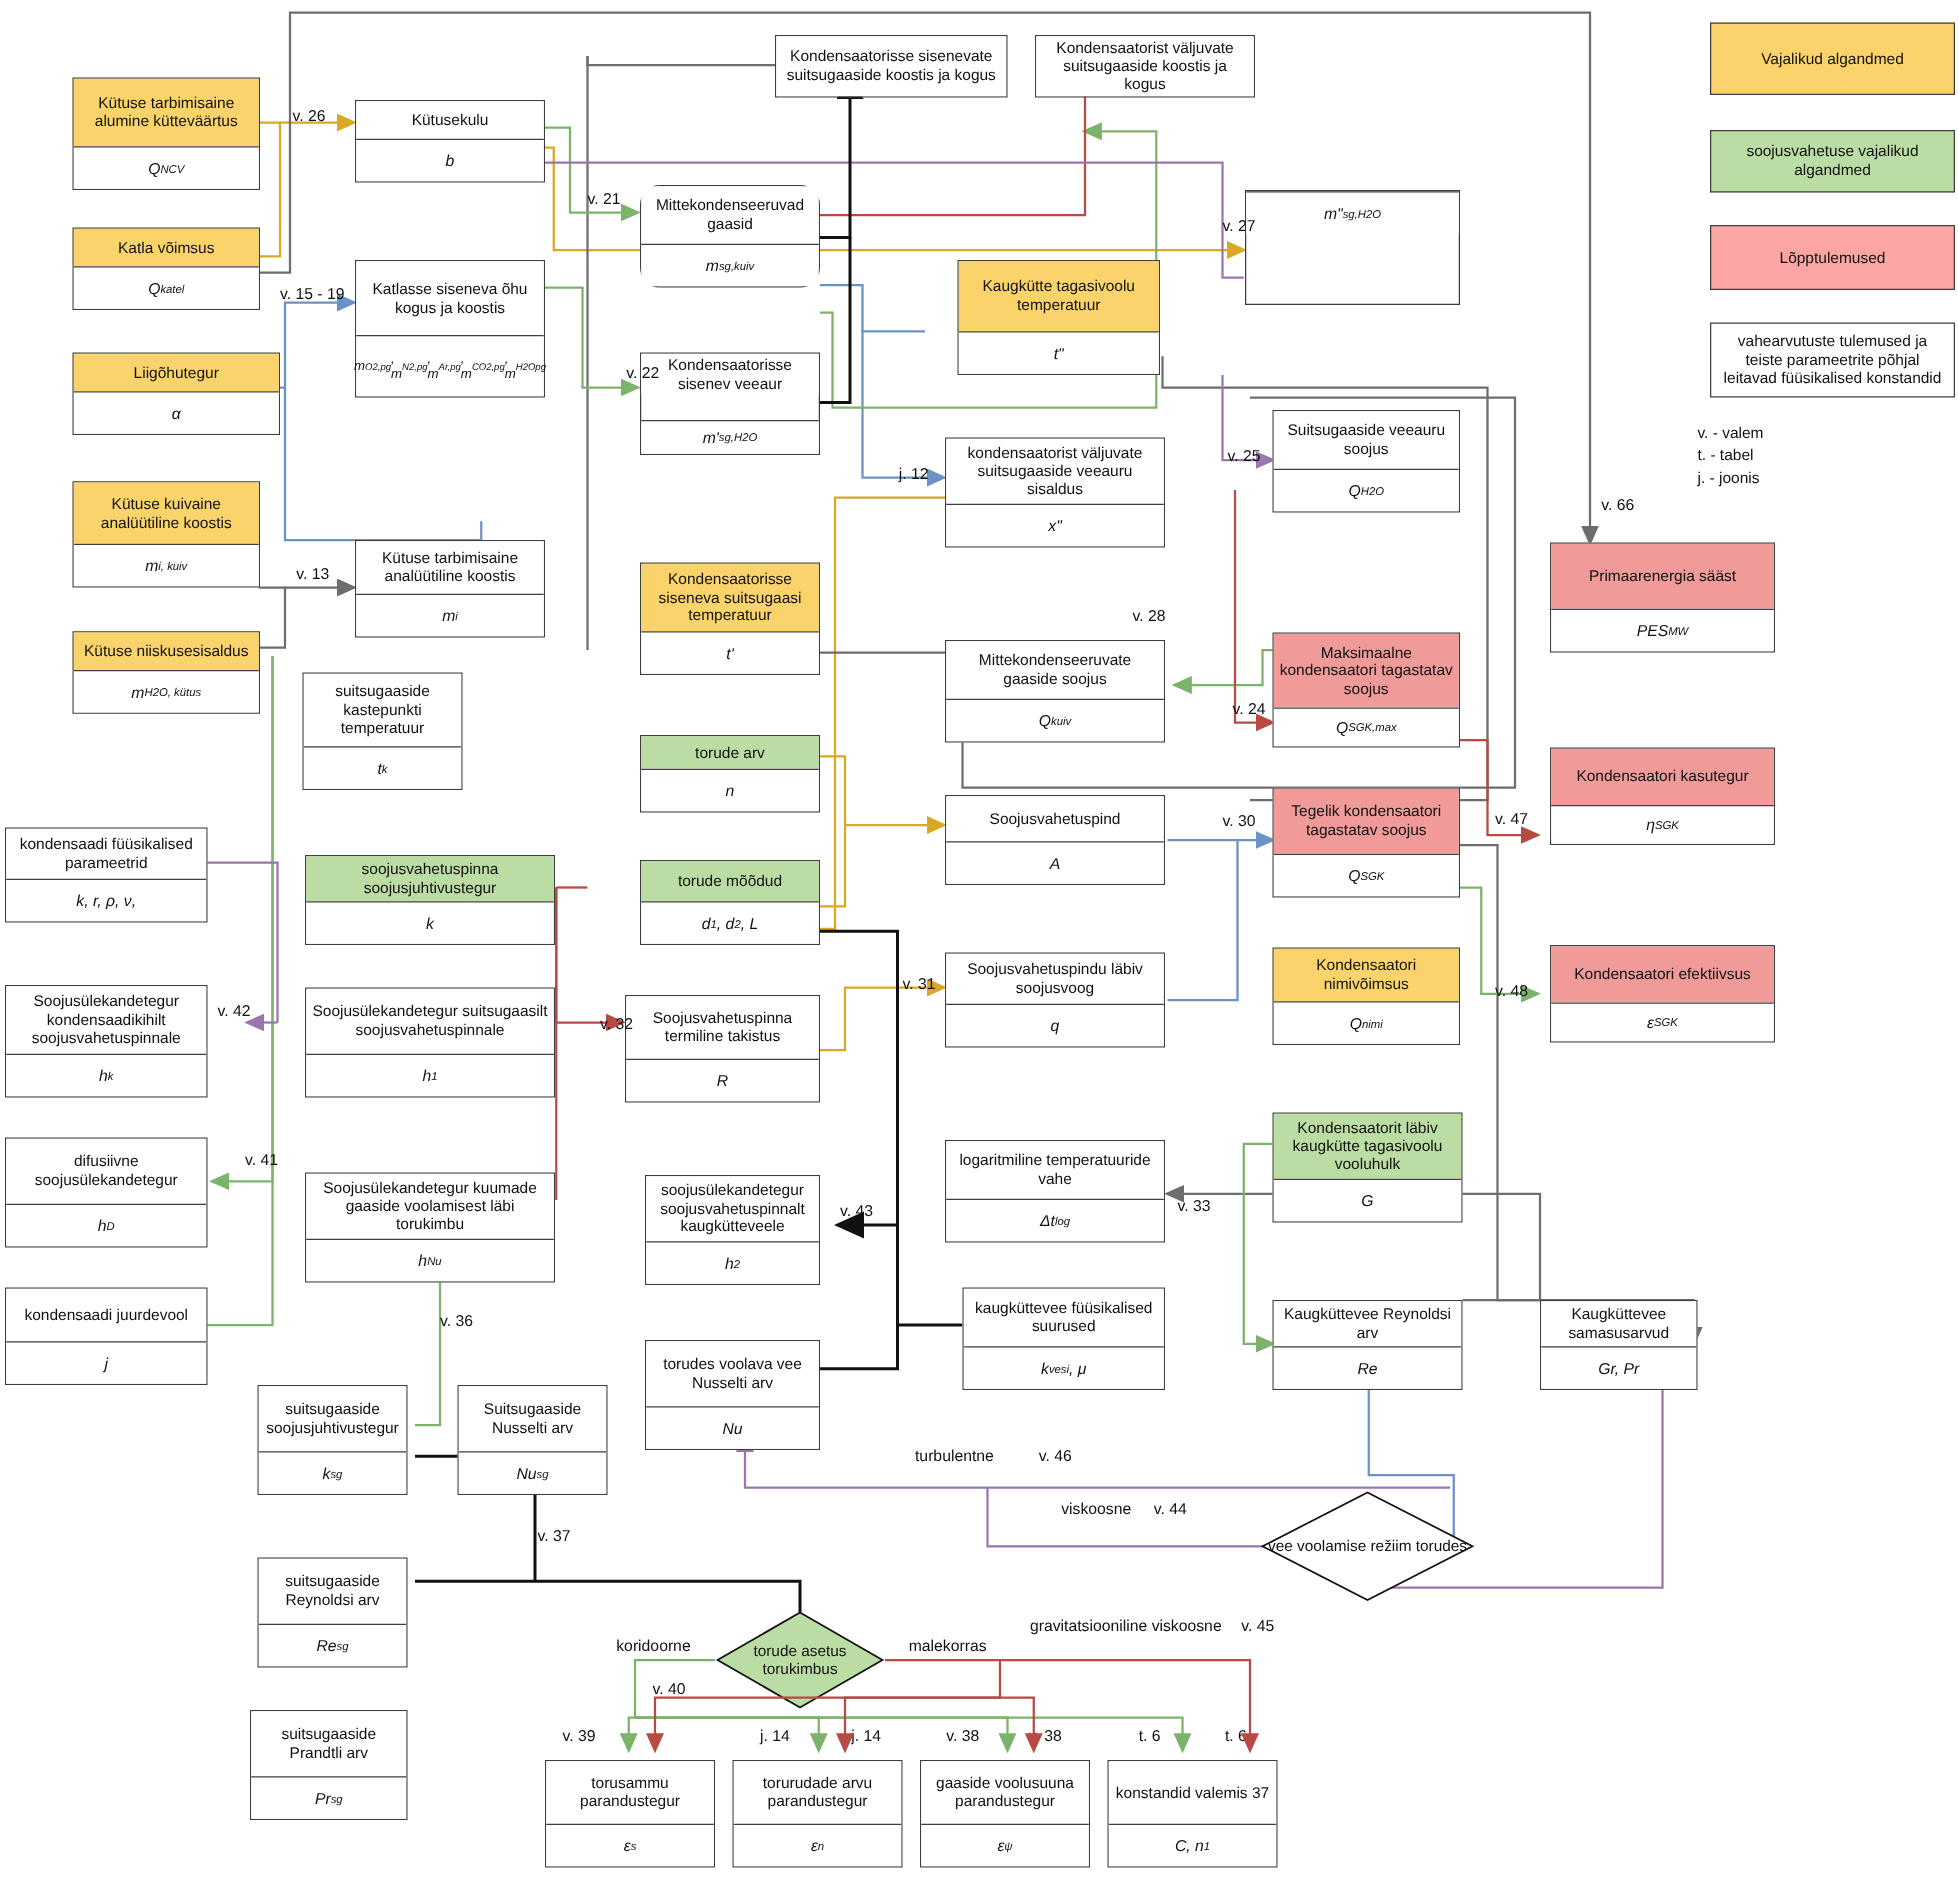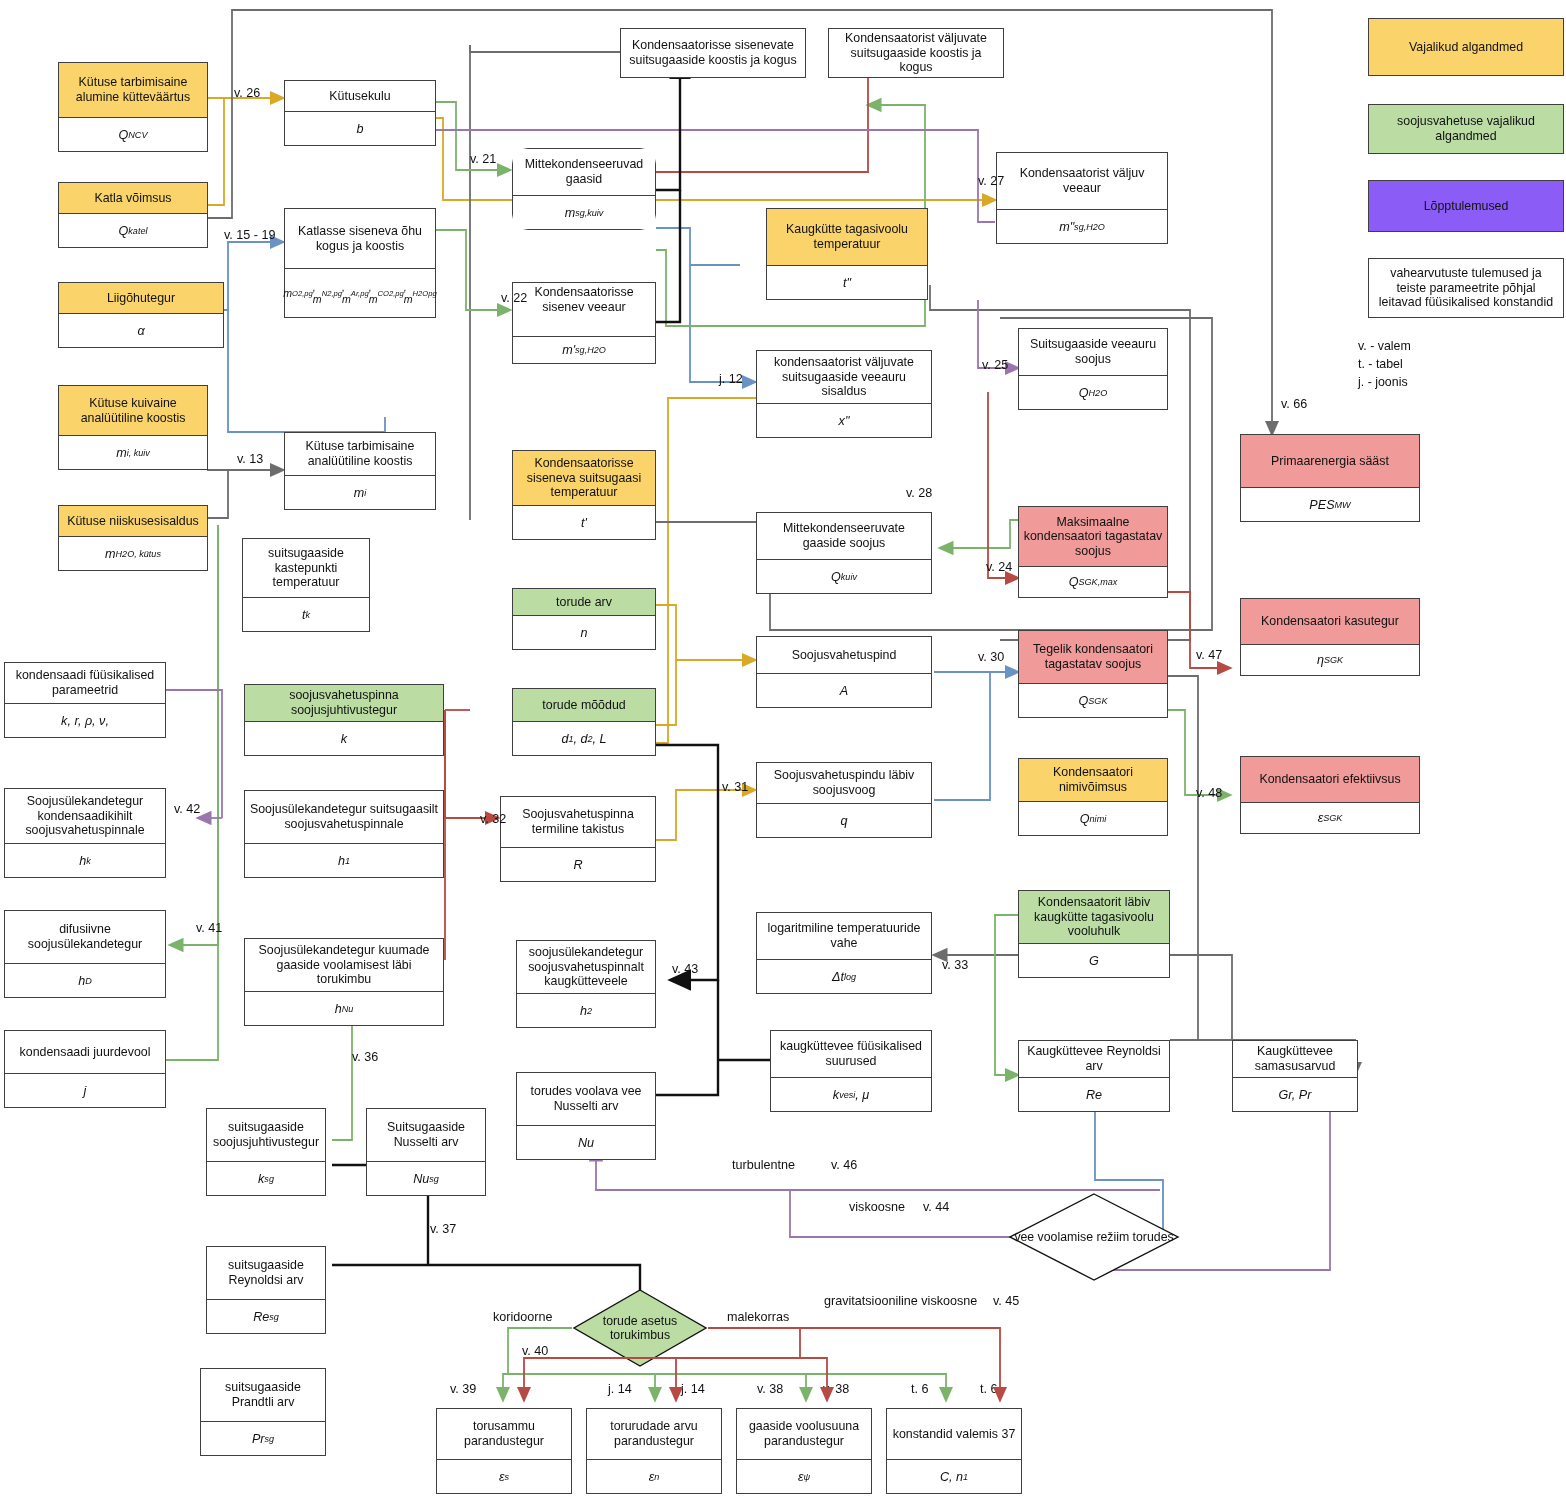--- a/index.html
+++ b/index.html
@@ -14,21 +14,21 @@
             justify-content:center;font-size:12.6px;font-style:italic;color:#111;background:#fff;}
   .node.y .hd{background:#fad46b;}
   .node.g .hd{background:#bbdda4;}
   .node.r .hd{background:#f09a9a;}
   .node.plain .hd{background:#fff;}
   .legend{position:absolute;box-sizing:border-box;border:1px solid #3f3f3f;display:flex;
           align-items:center;justify-content:center;text-align:center;font-size:12.4px;
           line-height:1.2;padding:2px 5px;color:#111;}
   .legend.y{background:#fad46b;}
   .legend.g{background:#bbdda4;}
-  .legend.r{background:#8b5cf6;}
+  .legend.r{background:#fca5a5;}
   .legend.w{background:#fff;}
   .keytext{position:absolute;font-size:12.4px;line-height:1.45;color:#111;white-space:pre;}
   .elab{position:absolute;font-size:12.6px;color:#111;white-space:nowrap;}
   .diamond{position:absolute;}
   .diamond .dt{position:absolute;left:0;top:0;width:100%;height:100%;display:flex;
                align-items:center;justify-content:center;text-align:center;font-size:12.3px;
                line-height:1.18;color:#111;pointer-events:none;}
   sub{font-size:.72em;}
 </style>
 </head>
@@ -212,21 +212,20 @@
     <div class="hd">Kondensaatorisse sisenev veeaur</div>
     <div class="vl">m'<sub>sg,H2O</sub></div>
     </div>
 
   <div class="node y" style="left:766px;top:208px;width:162px;height:92px;">
     <div class="hd">Kaugkütte tagasivoolu temperatuur</div>
     <div class="vl">t"</div>
     </div>
 
   <div class="node plain" style="left:996px;top:152px;width:172px;height:92px;">
-    <div class="hd">Kondensaatorist väljuv veeaur</div>
     <div class="vl">m"<sub>sg,H2O</sub></div>
     </div>
 
   <div class="node plain" style="left:756px;top:350px;width:176px;height:88px;">
     <div class="hd">kondensaatorist väljuvate suitsugaaside veeauru sisaldus</div>
     <div class="vl">x"</div>
     </div>
 
   <div class="node plain" style="left:1018px;top:328px;width:150px;height:82px;">
     <div class="hd">Suitsugaaside veeauru soojus</div>

